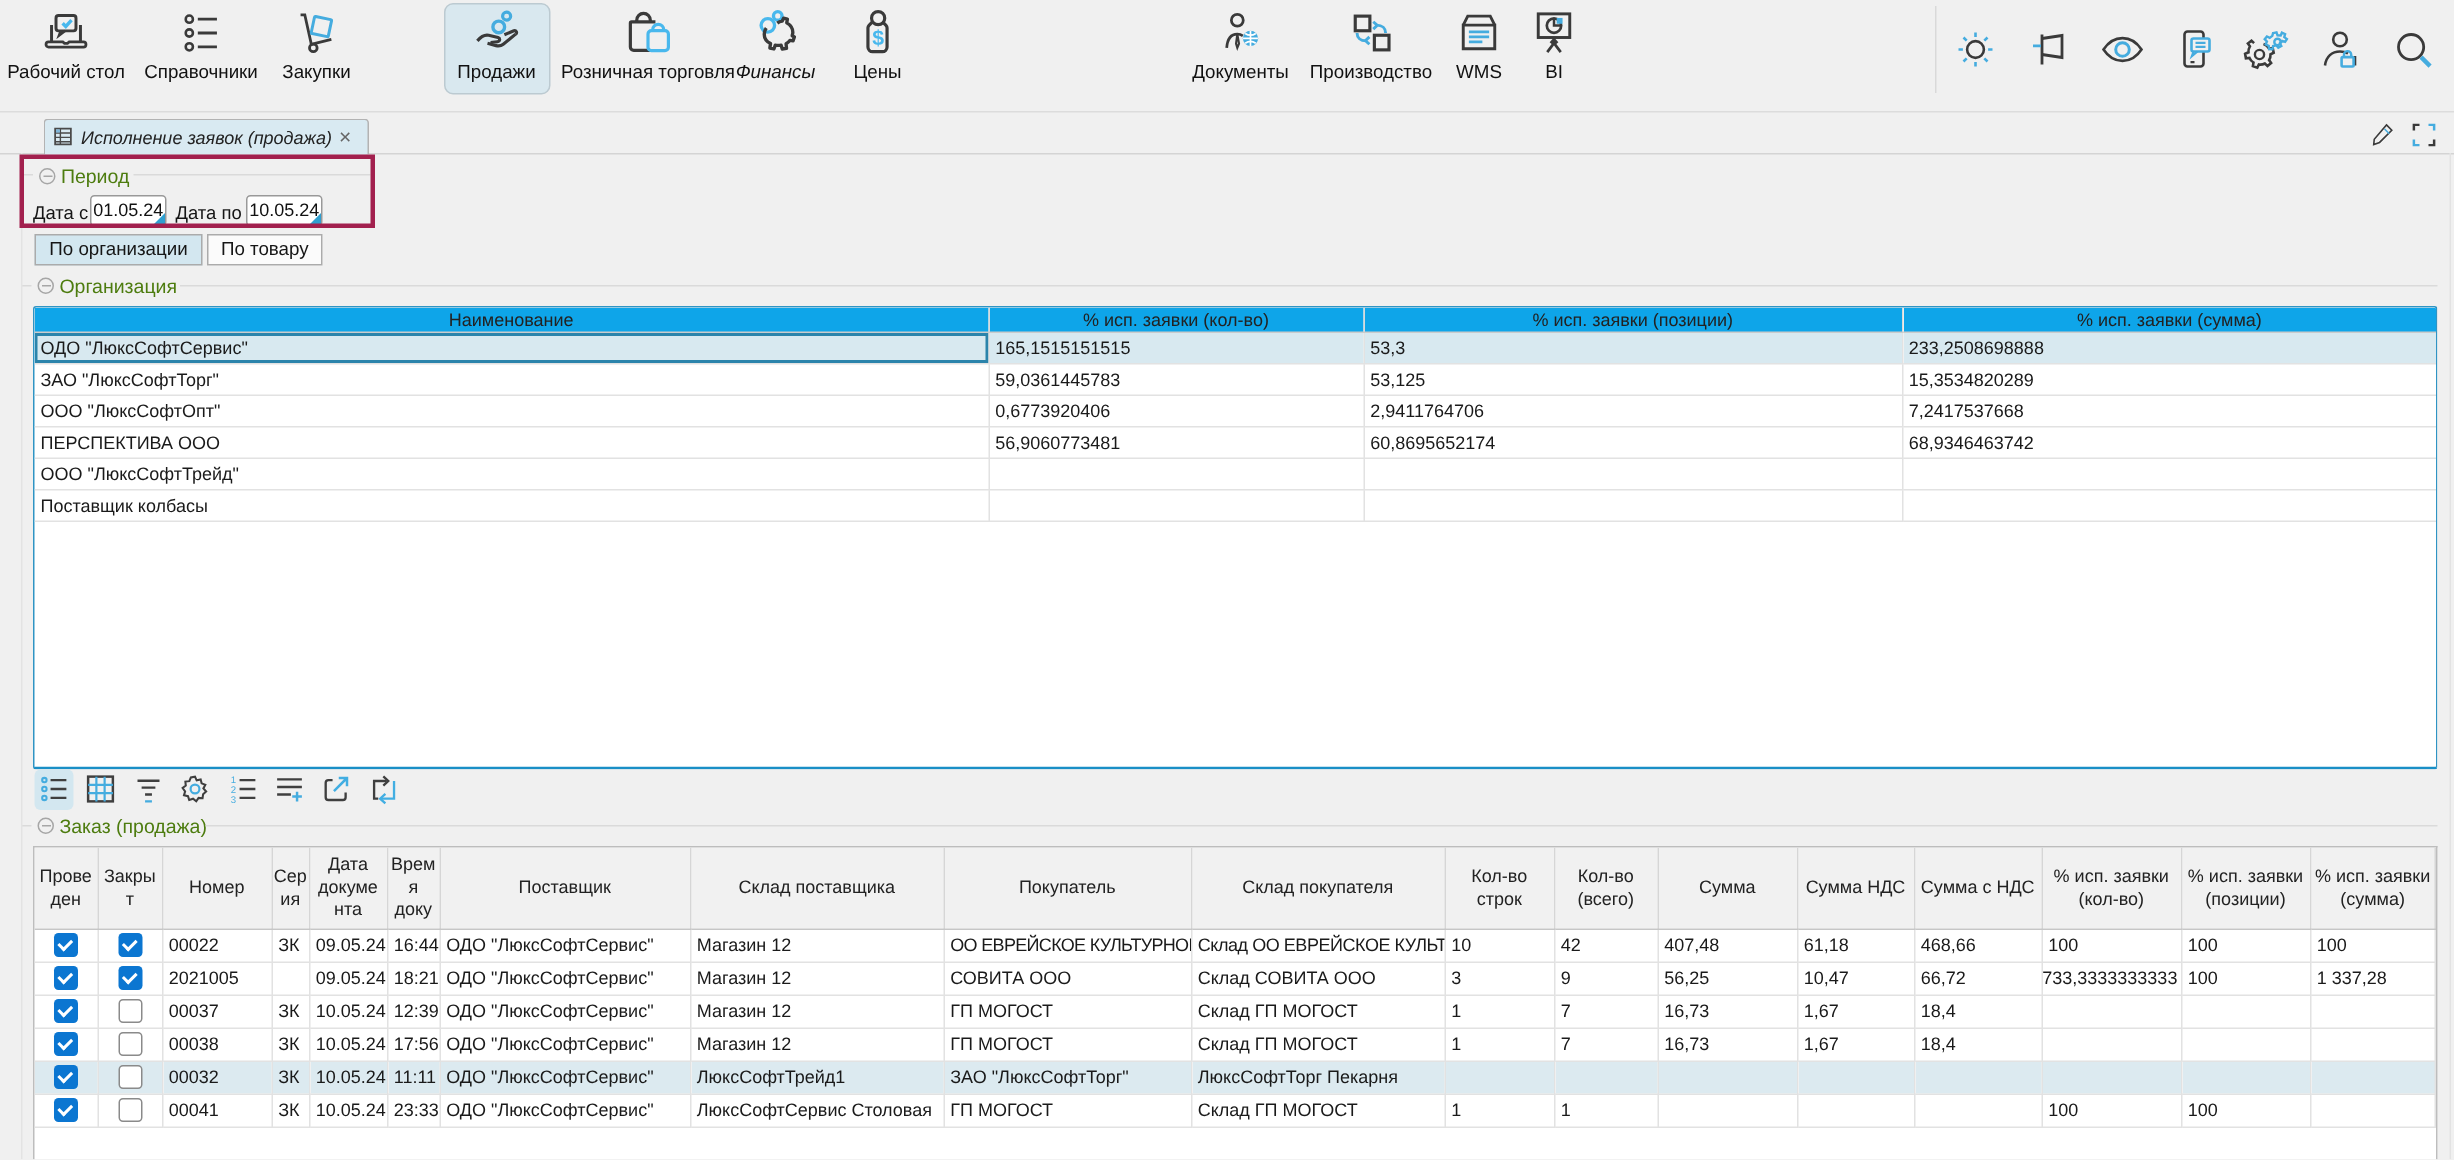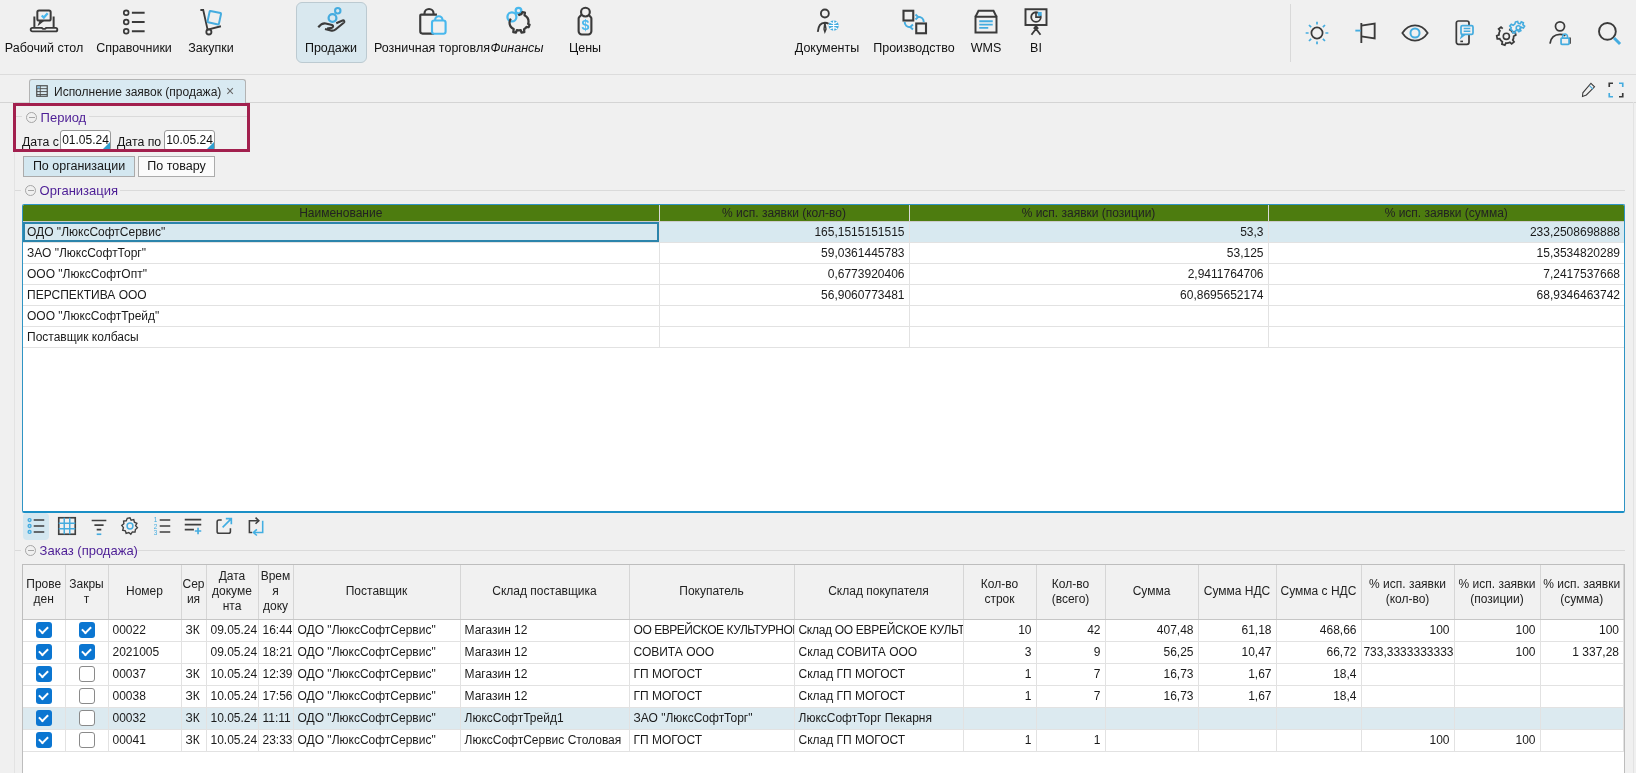--- a/index.html
+++ b/index.html
@@ -10,40 +10,40 @@
   .titem .ic{height:36px;display:flex;align-items:center;justify-content:center;}
   .titem .lb{font-size:12.5px;color:#111;margin-top:1px;white-space:nowrap;}
   .sel-btn{position:absolute;left:296px;top:2px;width:69px;height:59px;background:#d9e8ef;border:1px solid #bccad1;border-radius:6px;}
   .vsep{position:absolute;left:1290px;top:4px;width:1px;height:58px;background:#d9d9d9;}
   .tb-line{position:absolute;left:0;top:74px;width:1636px;height:1px;background:#dcdcdc;}
   
   .ricon{position:absolute;top:17px;width:32px;height:32px;}
   
   .tabline{position:absolute;left:0;top:102px;width:1636px;height:1px;background:#d4d4d4;}
   .tab1{position:absolute;left:29px;top:79px;width:217px;height:24px;background:#d9eaf2;border:1px solid #b3b3b3;border-bottom:none;border-radius:3px 3px 0 0;box-sizing:border-box;}
-  .tab1 .txt{position:absolute;left:24px;top:5px;font-size:12px;color:#222;white-space:nowrap;}
+  .tab1 .txt{position:absolute;left:24px;top:5px;font-size:12px;color:#222;white-space:nowrap;font-style:italic;}
   .tab1 .x{position:absolute;left:196px;top:3px;font-size:14px;color:#666;}
   
   .crimson{position:absolute;left:13px;top:103px;width:237px;height:49px;border:3px solid #a2204e;box-sizing:border-box;z-index:30;}
-  .grp{position:absolute;font-size:13px;color:#4c1d95;white-space:nowrap;}
+  .grp{position:absolute;font-size:13px;color:#4d7c0f;white-space:nowrap;}
   .grpline{position:absolute;height:1px;background:#dadada;}
   .gminus{display:inline-block;width:9px;height:9px;border:1px solid #a6a6a6;border-radius:50%;position:relative;vertical-align:-1px;}
   .gminus:after{content:"";position:absolute;left:1.5px;top:3.8px;width:6px;height:1px;background:#a6a6a6;}
   .dlabel{position:absolute;font-size:12.3px;color:#161616;}
   .dinput{position:absolute;width:49px;height:19px;background:#fff;border:1px solid #999;border-radius:3px;font-size:12px;text-align:center;line-height:19px;color:#111;}
   .dinput .tri{position:absolute;right:0;bottom:0;width:0;height:0;border-left:8px solid transparent;border-bottom:8px solid #2f9fd0;}
   
   .stab{position:absolute;top:156px;height:21px;box-sizing:border-box;border:1px solid #ababab;font-size:12.5px;text-align:center;line-height:19px;color:#161616;}
   
   #grid1{position:absolute;left:22px;top:204px;width:1603px;height:309px;background:#fff;border:1px solid #2f94c4;border-bottom:2px solid #1a8fc6;border-radius:2px;box-sizing:border-box;overflow:hidden;}
   table{border-collapse:collapse;table-layout:fixed;width:100%;}
-  #grid1 th{height:16px;background:#4d7c0f;font-weight:normal;font-size:12px;color:#222;border-right:1px solid #d9d9d9;border-bottom:1px solid #cccccc;padding:0;overflow:hidden;white-space:nowrap;}
+  #grid1 th{height:16px;background:#0ea5e9;font-weight:normal;font-size:12px;color:#222;border-right:1px solid #d9d9d9;border-bottom:1px solid #cccccc;padding:0;overflow:hidden;white-space:nowrap;}
   #grid1 td{height:21px;font-size:12px;border-right:1px solid #e2e2e2;border-bottom:1px solid #e2e2e2;padding:0 4px;overflow:hidden;white-space:nowrap;box-sizing:border-box;}
   #grid1 th:last-child,#grid1 td:last-child{border-right:none;}
-  .num{text-align:right;}
+  .num{}
   #grid1 tr.sel td{background:#d8e9f0;}
   #grid1 td.fcell{box-shadow:inset 0 0 0 2px #2b84ab;}
   
   .mico{position:absolute;top:515px;width:24px;height:24px;}
   .mico-sel{position:absolute;left:23px;top:513px;width:26px;height:27px;background:#d3e7f0;border-radius:4px;}
   
   #grid2{position:absolute;left:22px;top:564px;width:1603px;height:209px;background:#fff;border:1px solid #bdbdbd;border-bottom:none;box-sizing:border-box;overflow:hidden;}
   #grid2 th{background:#f1f1f1;font-weight:normal;font-size:12px;color:#222;border-right:1px solid #d6d6d6;border-bottom:1px solid #c6c6c6;padding:0;overflow:hidden;vertical-align:middle;line-height:15px;}
   #grid2 td{height:22px;font-size:12px;border-right:1px solid #e2e2e2;border-bottom:1px solid #e2e2e2;padding:0 4px;overflow:hidden;white-space:nowrap;box-sizing:border-box;vertical-align:middle;}
   #grid2 tr.sel td{background:#dceaf0;}

